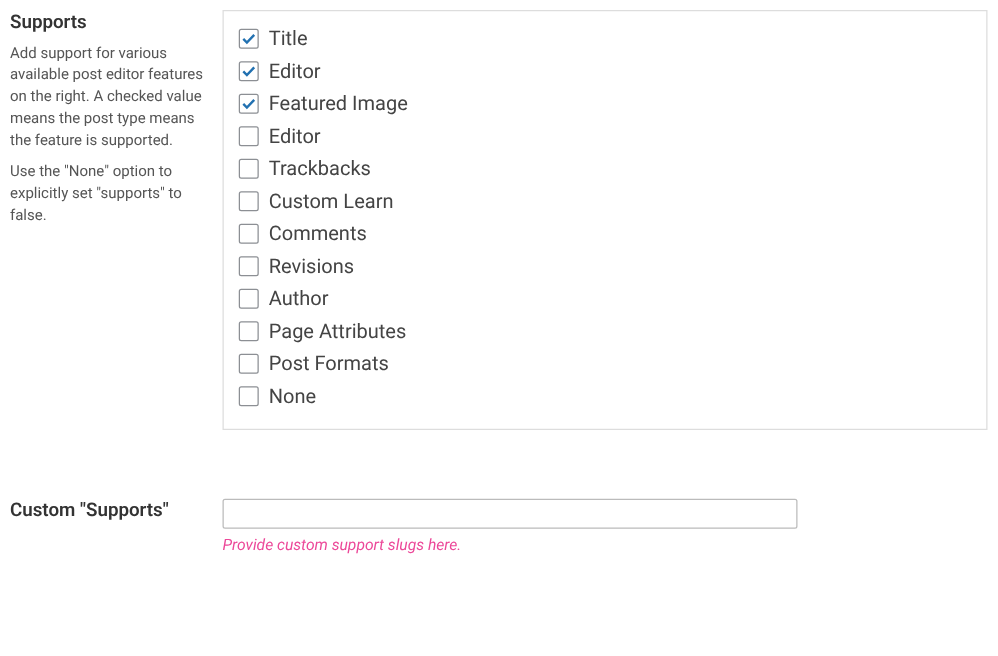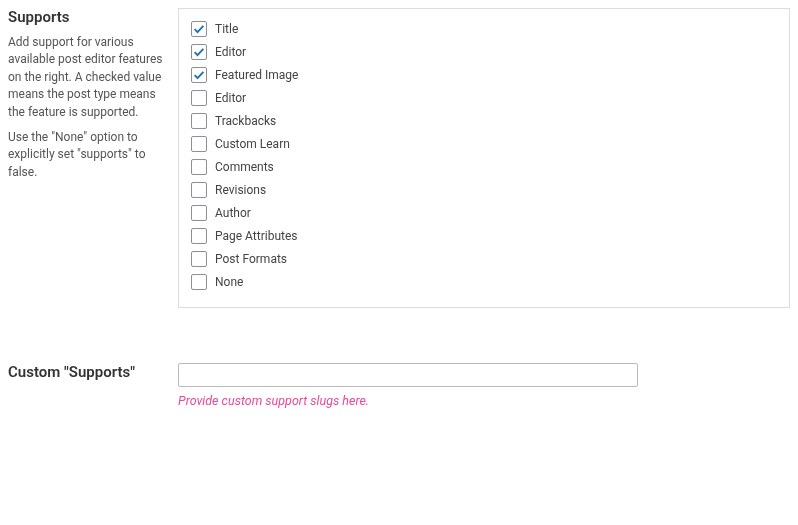--- a/index.html
+++ b/index.html
@@ -44,21 +44,21 @@
     }
     .link {
       color: #0073aa;
       text-decoration: underline;
       cursor: pointer;
     }
     .checkbox-row {
       display: flex;
       align-items: center;
       margin-bottom: 7px;
-      font-size: 12px;
+      font-size: 16px;
       color: #444;
     }
     .cb {
       width: 16px;
       height: 16px;
       border: 1px solid #8c8f94;
       border-radius: 2px;
       background: #fff;
       margin-right: 8px;
       display: inline-flex;

